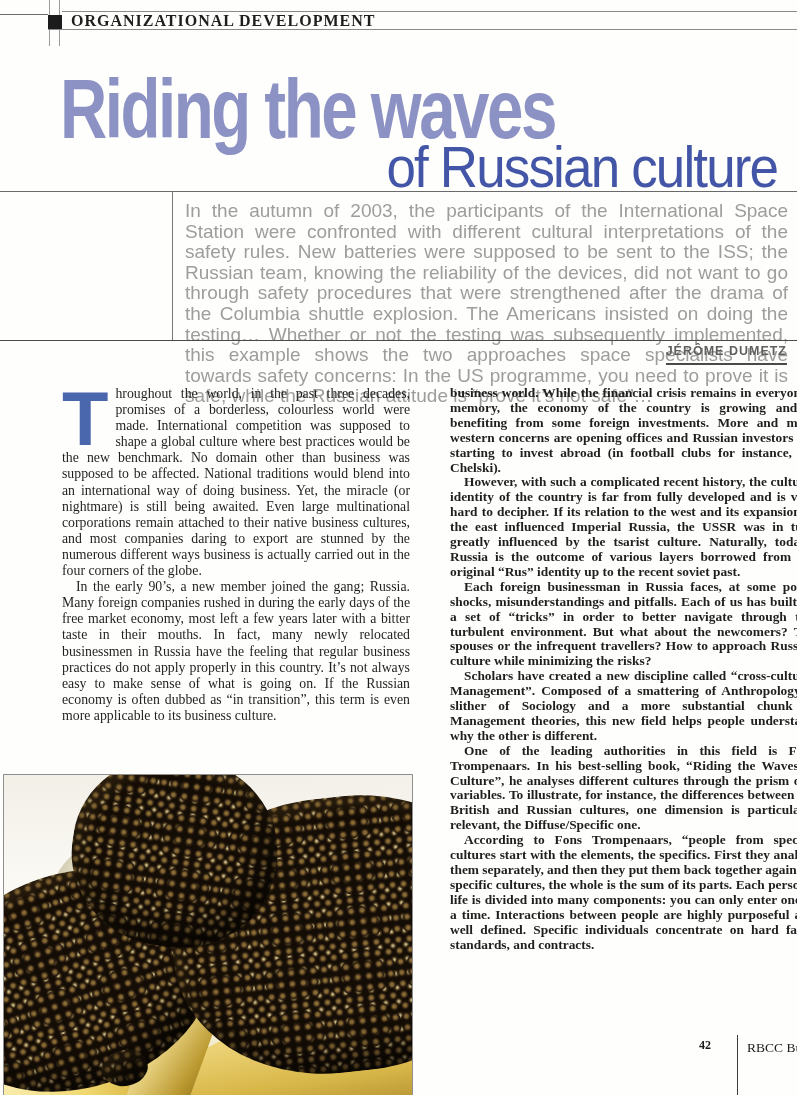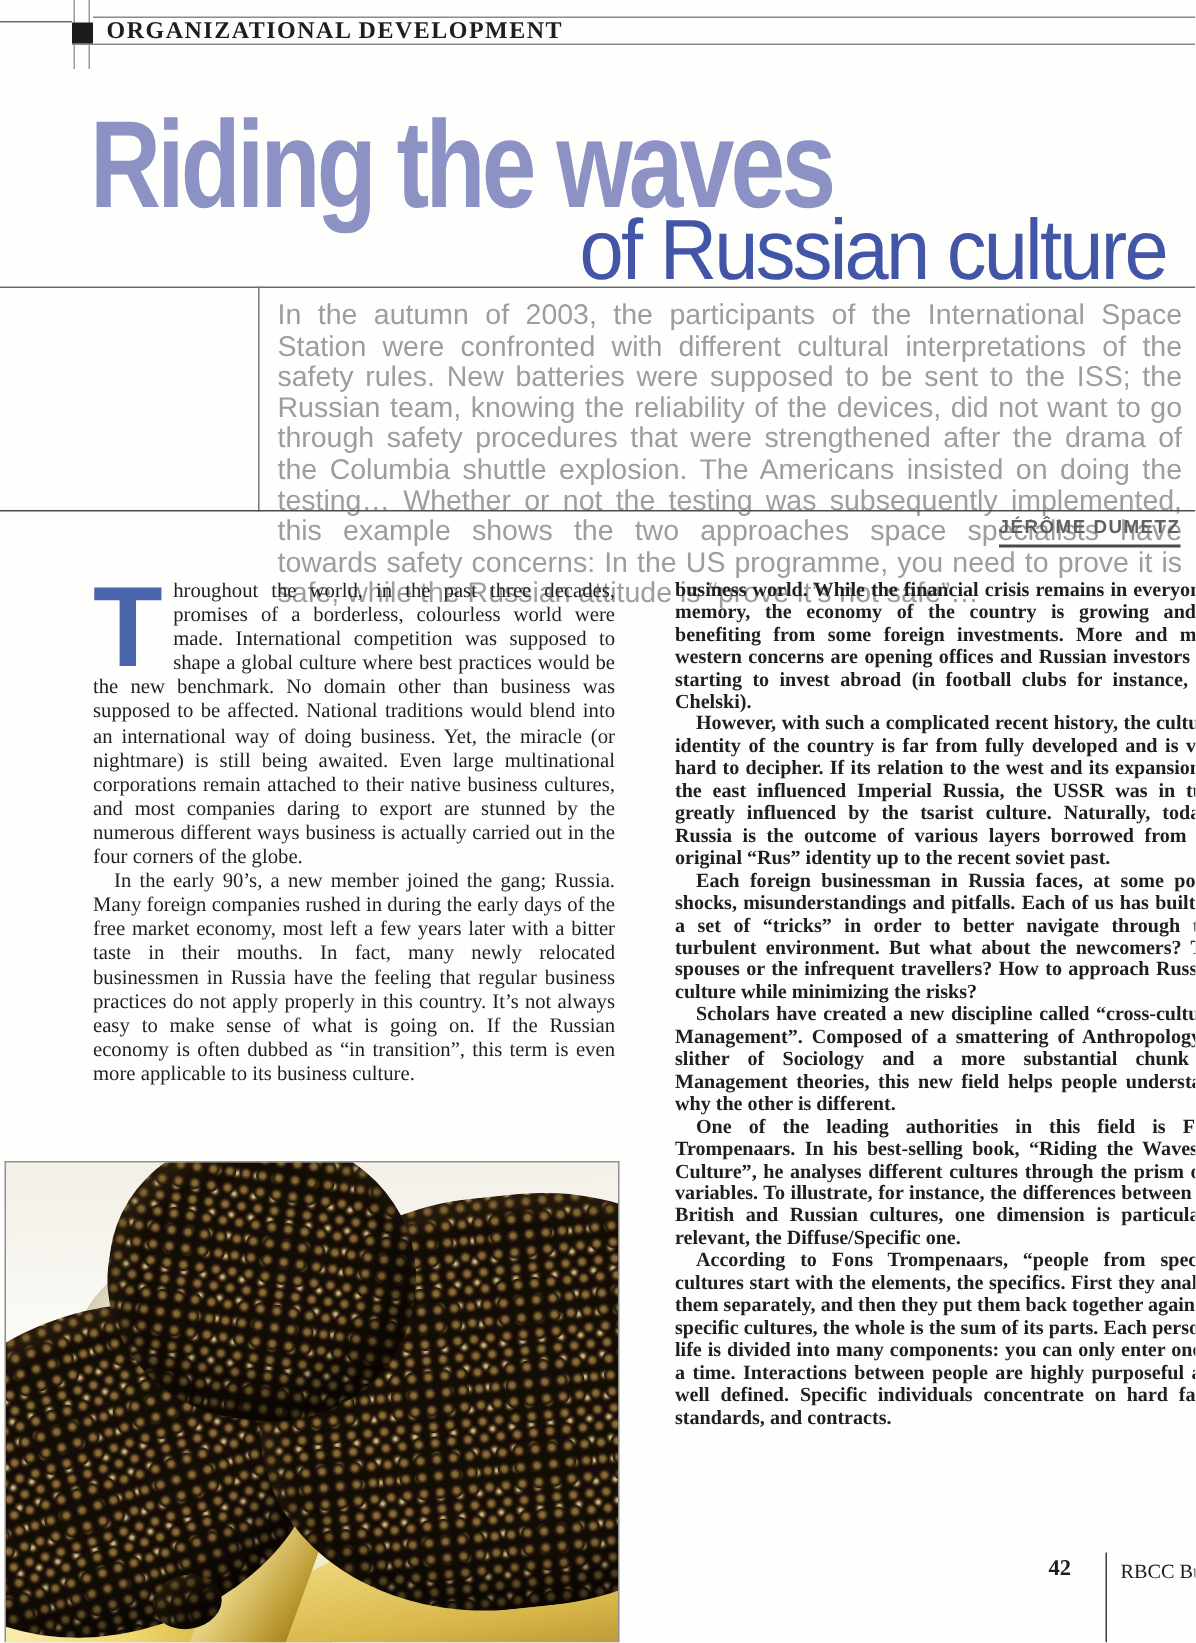--- a/index.html
+++ b/index.html
@@ -102,21 +102,21 @@
     box-shadow:inset -10px -16px 32px rgba(0,0,0,.65), inset 6px 8px 18px rgba(125,98,45,.28);
   }
   .cav-left{left:-72px;top:98px;width:285px;height:215px;border-radius:50%;transform:rotate(-18deg);}
   .cav-right{left:168px;top:22px;width:340px;height:275px;border-radius:46%;transform:rotate(-6deg);}
   .cav-top{left:68px;top:-18px;width:205px;height:190px;border-radius:48%;transform:rotate(8deg);}
   .cav-dot{left:98px;top:275px;width:46px;height:36px;border-radius:50%;transform:rotate(-10deg);}
 
   
   .footer-num{
     position:absolute;left:699px;top:1038px;
-    font-weight:bold;font-size:15px;color:#1c1c1c;
+    font-weight:bold;font-size:12px;color:#1c1c1c;
     font-family:"Liberation Serif", serif;
   }
   .footer-div{position:absolute;left:737px;top:1035px;width:1px;height:60px;background:#3c3c3c;}
   .footer-pub{
     position:absolute;left:747px;top:1040px;
     font-size:13.5px;color:#1c1c1c;
     font-family:"Liberation Serif", serif;white-space:nowrap;
   }
 </style>
 </head>

